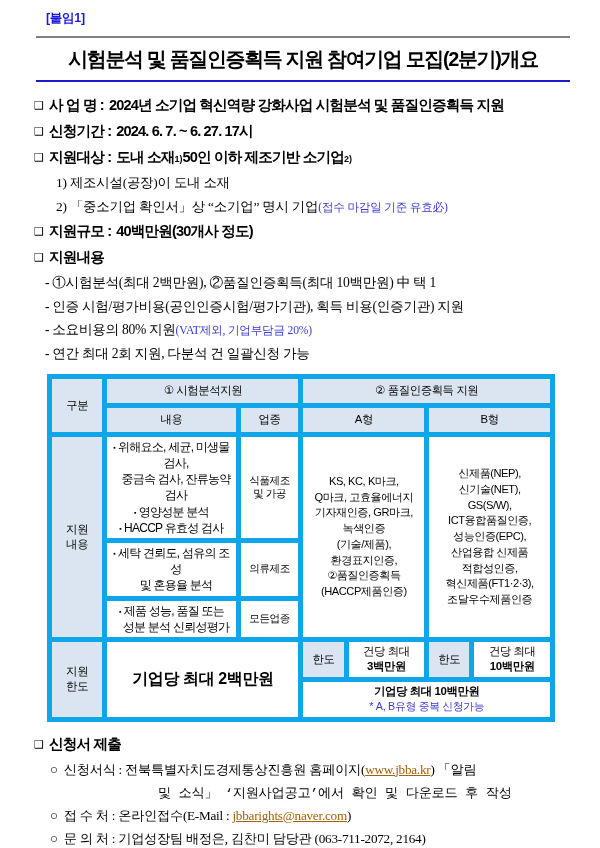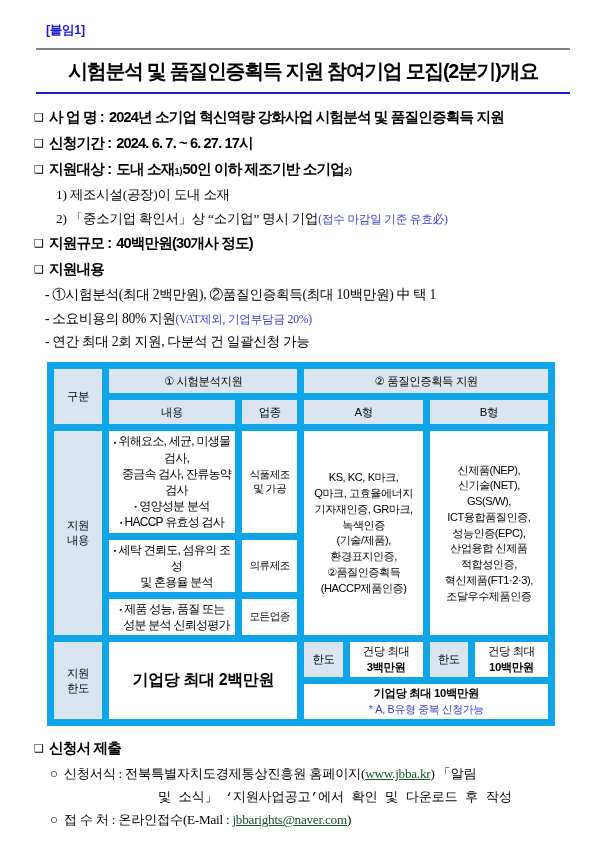--- a/index.html
+++ b/index.html
@@ -23,21 +23,21 @@
     position: relative;
   }
 
   
   .attach-tag {
     color: #1a1ad6;
     font-family: "Liberation Sans", "DejaVu Sans", sans-serif;
     font-weight: bold;
     font-size: 12.5px;
     letter-spacing: -0.3px;
-    padding-top: 22px;
+    padding-top: 10px;
     padding-left: 18px;
   }
 
   
   .title-block {
     margin-top: 9px;
     margin-left: 8px;
     margin-right: 2px;
   }
   .rule-top {
@@ -119,21 +119,21 @@
     margin-left: 19px;
     margin-right: 17px;
   }
   table.main {
     border-collapse: collapse;
     width: 100%;
     table-layout: fixed;
     font-family: "Liberation Sans", "DejaVu Sans", sans-serif;
   }
   table.main td, table.main th {
-    border: 7px solid #0ea5e9;
+    border: 5px solid #0ea5e9;
     padding: 2px 2px;
     text-align: center;
     vertical-align: middle;
     font-weight: normal;
   }
   .hd {
     background: #dbe5f1;
     font-size: 11.4px;
     letter-spacing: -0.4px;
     font-weight: normal;
@@ -210,21 +210,21 @@
   }
   .row-circ2 {
     font-family: Liberation Mono, monospace;
     font-size: 13.2px;
     letter-spacing: -0.25px;
     margin-bottom: 5px;
     padding-left: 124px;
     white-space: nowrap;
   }
   .lnk {
-    color: #14532d;
+    color: #a16207;
     text-decoration: underline;
   }
 </style>
 </head>
 <body>
 
 <div class="page">
 
   <div class="attach-tag">[붙임1]</div>
 
@@ -270,20 +270,21 @@
       <span style="width:5px">&nbsp;</span>
       <span>40백만원(30개사 정도)</span>
     </div>
 
     <div class="row-sq">
       <span class="sq-marker">❑</span>
       <span>지원내용</span>
     </div>
 
     <div class="row-dash"><span>- ①시험분석(최대 2백만원), ②품질인증획득(최대 10백만원) 中 택 1</span></div>
+    <div class="row-dash"><span>- 인증 시험/평가비용(공인인증시험/평가기관), 획득 비용(인증기관) 지원</span></div>
     <div class="row-dash"><span>- 소요비용의 80% 지원</span><span class="note-blue">(VAT제외, 기업부담금 20%)</span></div>
     <div class="row-dash"><span>- 연간 최대 2회 지원, 다분석 건 일괄신청 가능</span></div>
   </div>
 
   <div class="tbl-wrap">
     <table class="main">
       <colgroup>
         <col style="width:11%">
         <col style="width:26.5%">
         <col style="width:12.5%">
@@ -398,15 +399,20 @@
       <span>전북특별자치도경제통상진흥원  홈페이지(</span><span class="lnk">www.jbba.kr</span><span>) 「알림</span>
     </div>
     <div class="row-circ2">및 소식」 ‘지원사업공고’에서 확인 및 다운로드 후 작성</div>
 
     <div class="row-circ">
       <span>○</span>&nbsp;
       <span>접 수 처 :</span>
       <span>온라인접수(E-Mail : </span><span class="lnk">jbbarights@naver.com</span><span>)</span>
     </div>
 
+    <div class="row-circ">
+      <span>○</span>&nbsp;
+      <span>문 의 처 :</span>
+      <span>기업성장팀 배정은, 김찬미 담당관 (063-711-2072, 2164)</span>
+    </div>
   </div>
 
 </div>
 
 </body></html>

